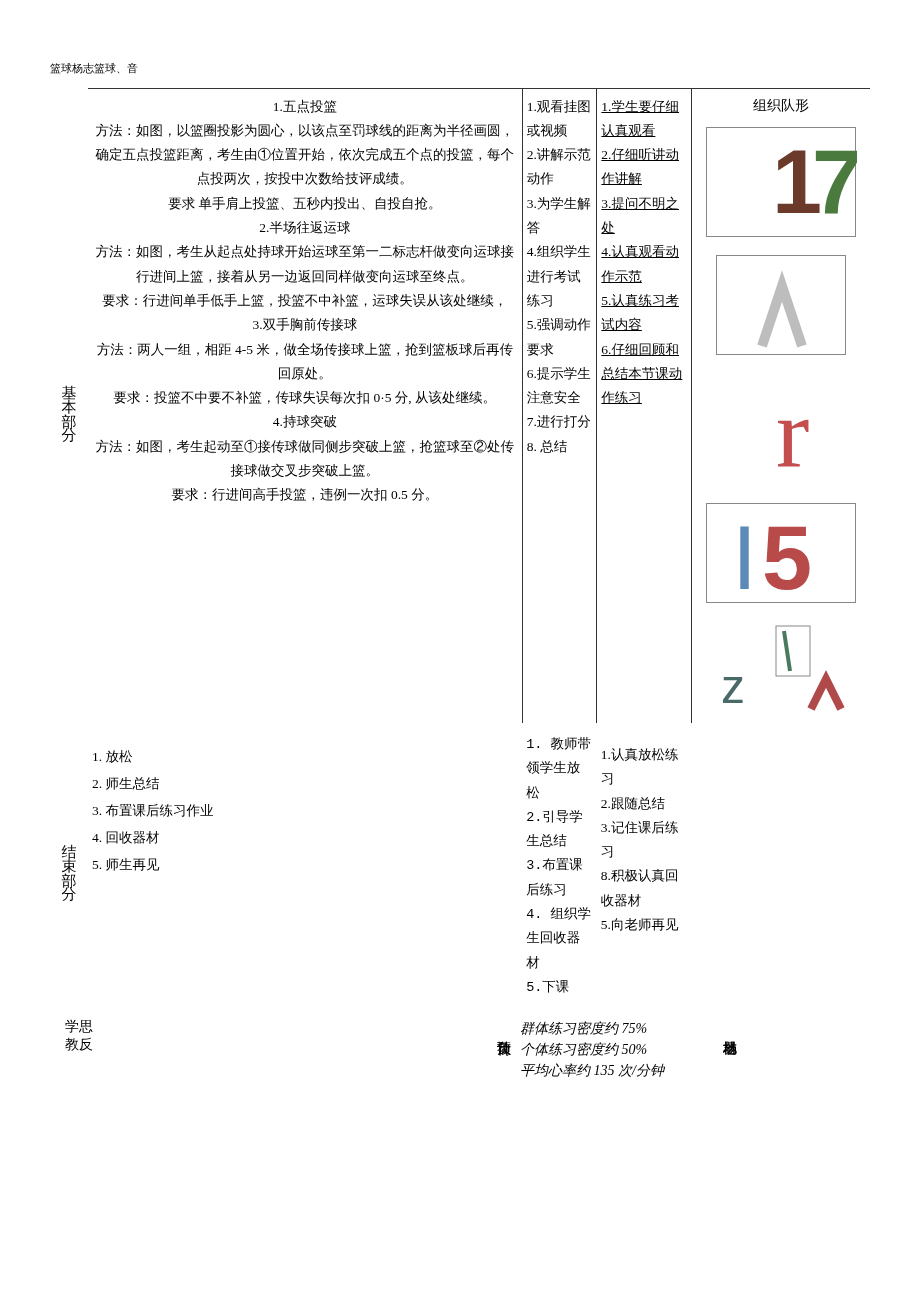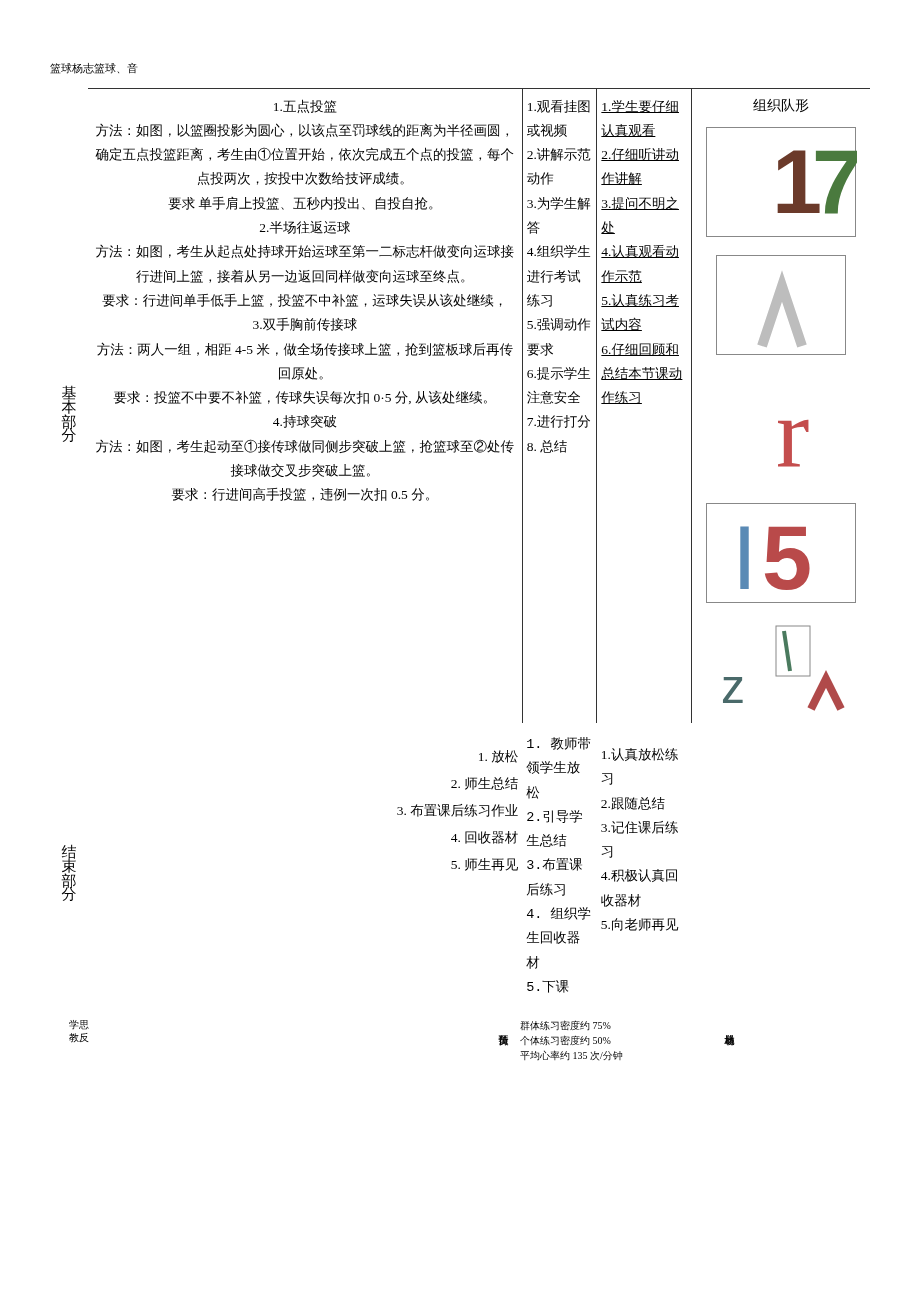--- a/index.html
+++ b/index.html
@@ -55,21 +55,21 @@
     .diag-row { display: flex; flex-direction: column; align-items: center; }
     .footer-table {
       border-collapse: collapse;
       width: 100%;
       margin-top: 8px;
     }
     .footer-table td {
       border: none;
       padding: 4px;
       vertical-align: top;
-      font-size: 10px;
+      font-size: 14px;
       line-height: 1.5;
     }
     .footer-table .v {
       width: 24px;
       text-align: center;
       line-height: 1.2;
     }
     svg { display: block; }
     .org-label { text-align: center; font-size: 14px; margin-bottom: 4px; }
     td.diag-cell { padding: 4px 2px; }
@@ -156,58 +156,58 @@
         </div>
       </div>
     </td>
   </tr>
 
   <tr>
     <td class="vlabel no-border">
       <span style="display:inline-block; writing-mode:vertical-rl; text-orientation:upright; letter-spacing:14px;">结束部分</span>
     </td>
     <td class="content-col no-border" style="border:none; padding-top:20px;">
-      <div style="white-space:pre-line; line-height:2;text-align:right;">1. 放松
+      <div style="white-space:pre-line; line-height:2;">1. 放松
 2. 师生总结
 3. 布置课后练习作业
 4. 回收器材
 5. 师生再见</div>
     </td>
     <td class="content-col no-border" style="border:none; padding-top:10px;font-family:Liberation Mono, monospace;">
       <div style="white-space:pre-line;">1. 教师带领学生放松
 2.引导学生总结
 3.布置课后练习
 4. 组织学生回收器材
 5.下课</div>
     </td>
     <td class="content-col no-border" style="border:none; padding-top:20px;">
       <div style="white-space:pre-line;">1.认真放松练习
 2.跟随总结
 3.记住课后练习
-4.积极认真回收器材
+8.积极认真回收器材
 5.向老师再见</div>
     </td>
     <td class="no-border" colspan="2" style="border:none;"></td>
   </tr>
 </tbody>
   </table>
 
 <table class="footer-table">
   <tbody>
       <tr>
     <td class="v" style="width:50px; padding-left:12px;">
       <div style="white-space:pre-line; line-height:1.3;">学思
 教反</div>
     </td>
     <td style="width:390px;"></td>
     <td class="v" style="width:26px;">
       <span style="display:inline-block; writing-mode:vertical-rl; text-orientation:upright;">预计负荷</span>
     </td>
     <td style="width:200px;">
-      <div style="white-space:pre-line;">群体练习密度约 75%
+      <div style="white-space:pre-line;font-style:italic;">群体练习密度约 75%
 个体练习密度约 50%
 平均心率约 135 次/分钟</div>
     </td>
     <td class="v" style="width:26px;">
       <span style="display:inline-block; writing-mode:vertical-rl; text-orientation:upright;">场地器材</span>
     </td>
     <td></td>
   </tr>
 </tbody>
   </table>

